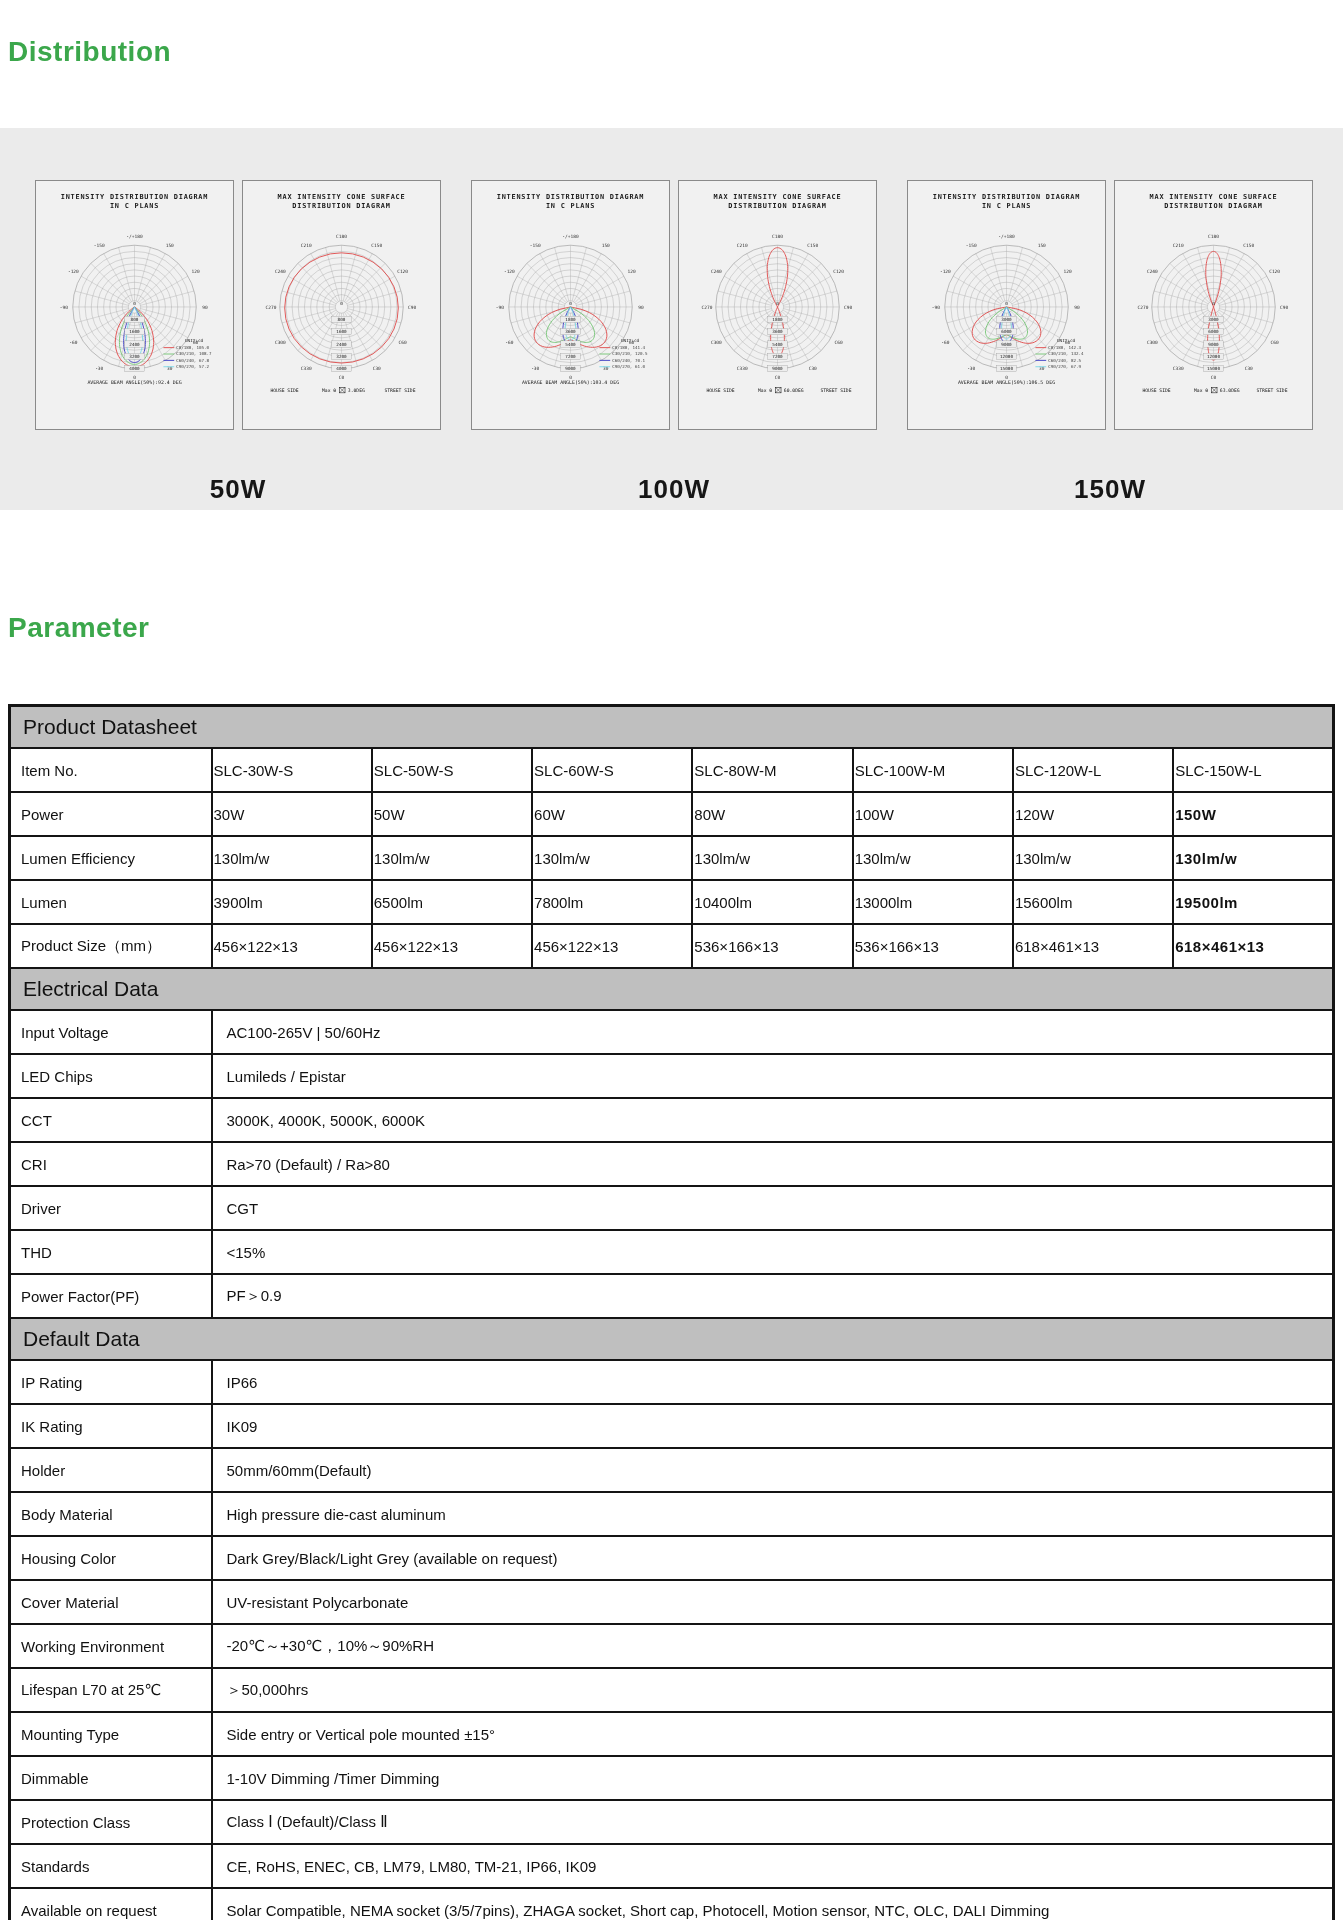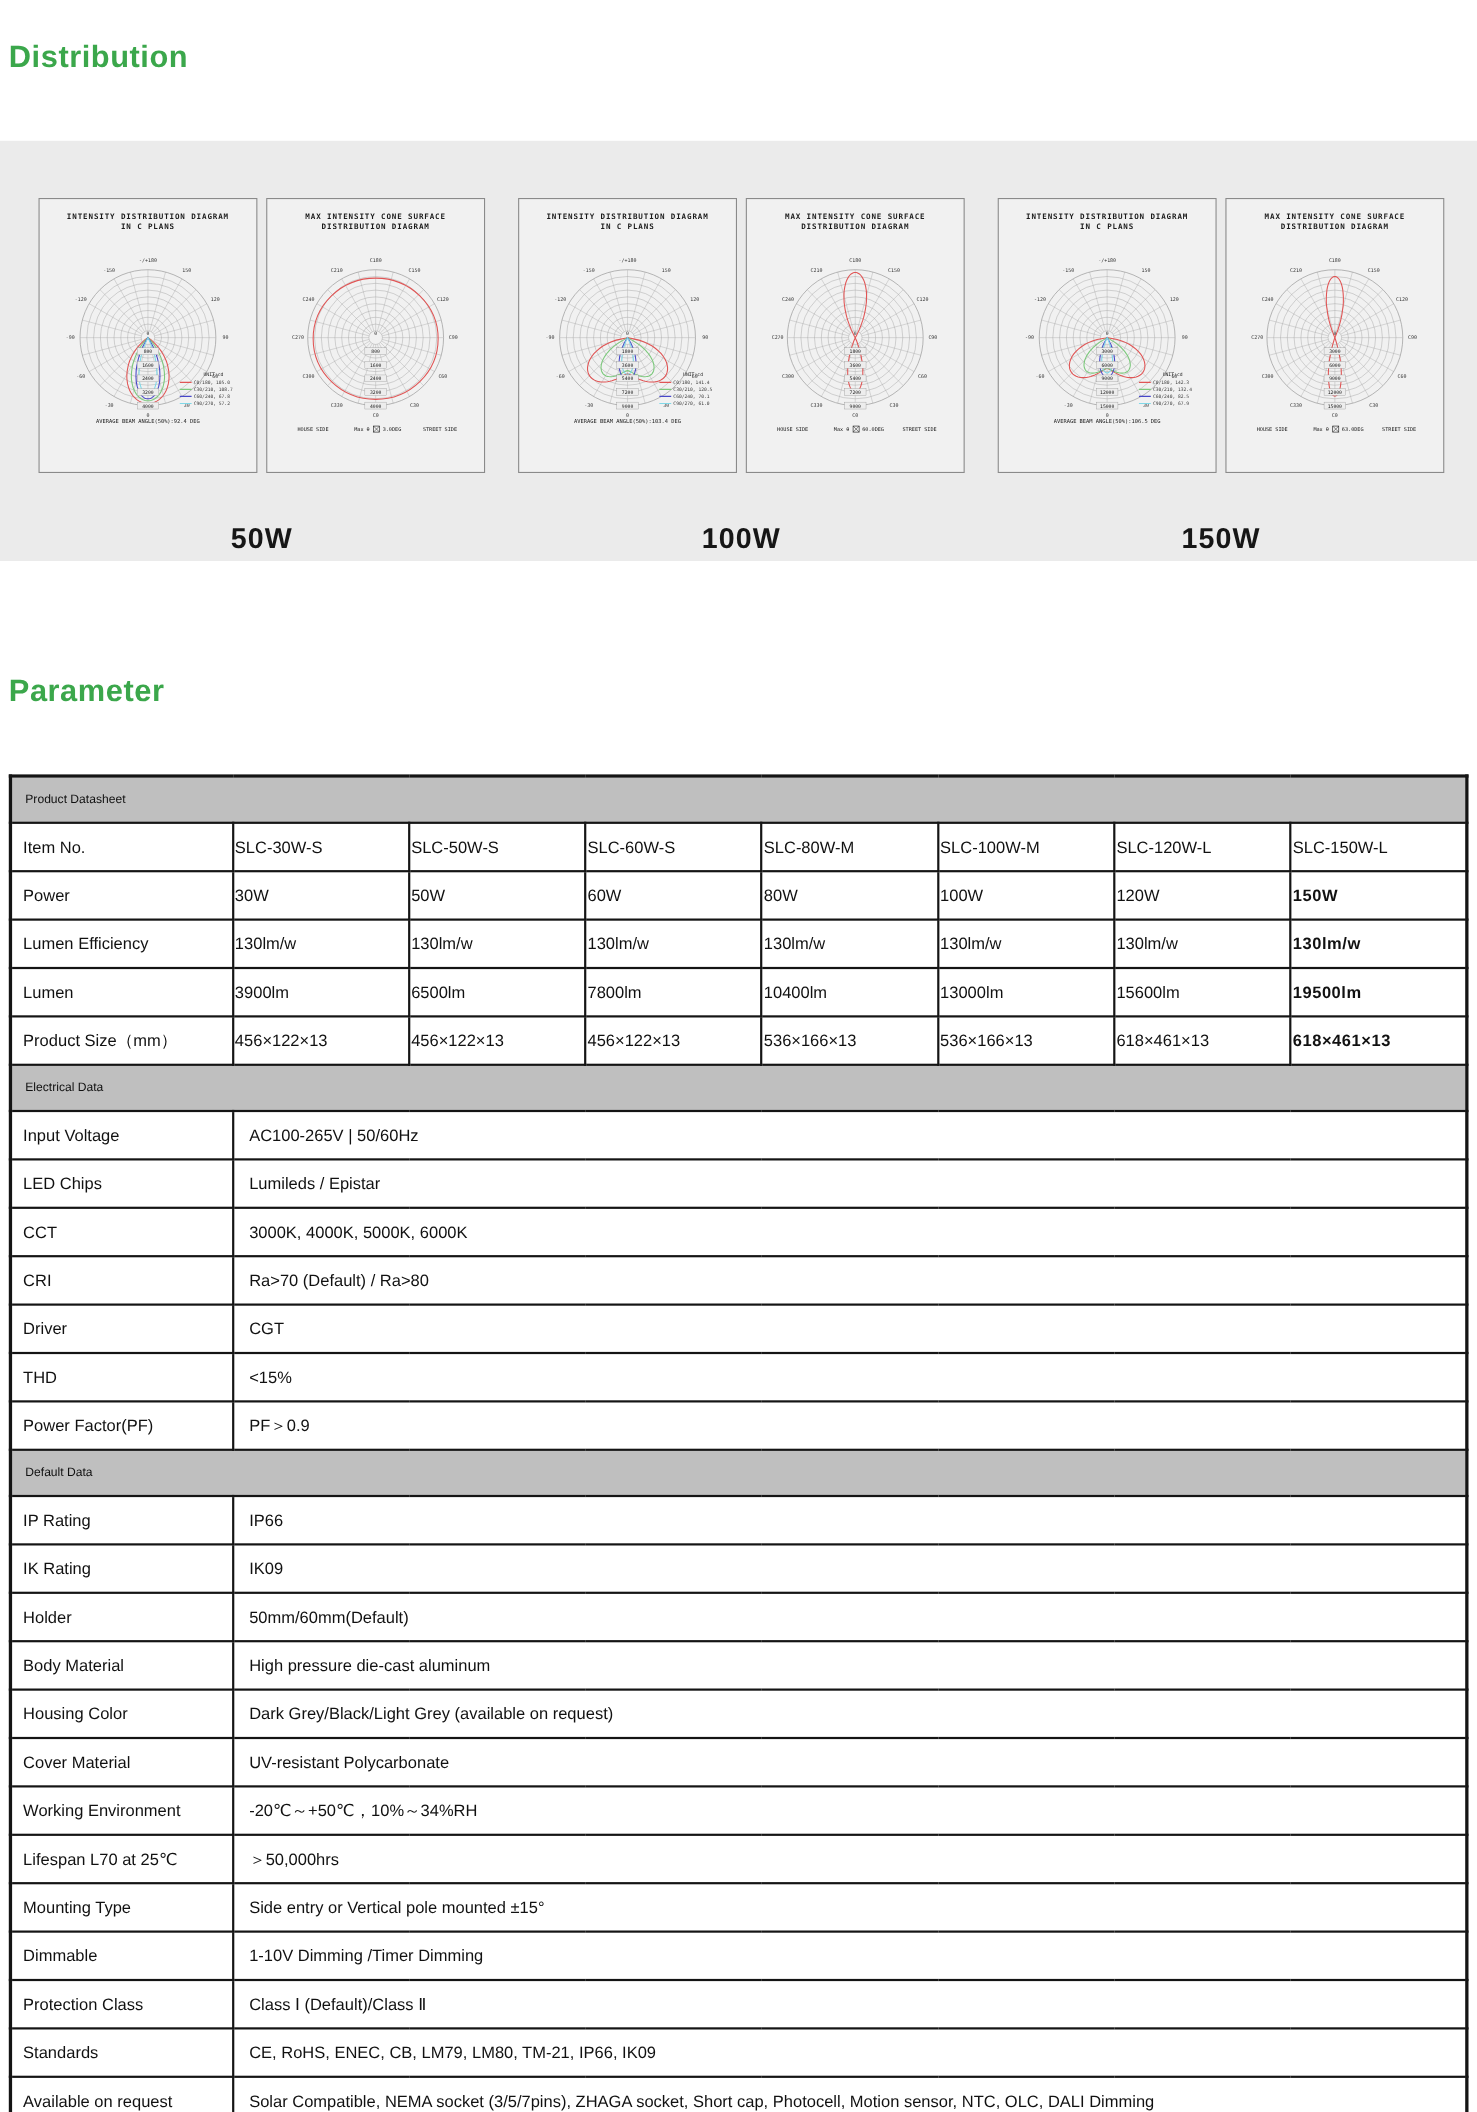--- a/index.html
+++ b/index.html
@@ -31,21 +31,21 @@
     font-size:26px;font-weight:700;color:#161616;letter-spacing:1px;
   }
   #param-table{
     position:absolute;top:704px;left:8px;width:1327px;
     border-collapse:collapse;table-layout:fixed;
     border:3px solid #141414;
     font-size:15px;color:#111;
   }
   #param-table td{border:2px solid #141414;overflow:hidden;white-space:nowrap;}
   #param-table tr.sec td{
-    background:#bfbfbf;height:38px;font-size:11px;padding-left:12px;text-align:left;
+    background:#bfbfbf;height:38px;font-size:21px;padding-left:12px;text-align:left;
   }
   #param-table tr.datarow td{height:40px;}
   #param-table td.lbl{text-align:left;padding-left:10px;}
   #param-table td.val-c{text-align:left;margin-left:16px;}
   #param-table td.val-l{text-align:left;padding-left:14px;}
   #param-table td.emph{font-weight:700;letter-spacing:0.5px;}
 </style>
 </head>
 <body>
 
@@ -625,21 +625,21 @@
       <tr class="datarow">
         <td class="lbl">Housing Color</td>
         <td class="val-l" colspan="7">Dark Grey/Black/Light Grey (available on request)</td>
       </tr>
       <tr class="datarow">
         <td class="lbl">Cover Material</td>
         <td class="val-l" colspan="7">UV-resistant Polycarbonate</td>
       </tr>
       <tr class="datarow">
         <td class="lbl">Working Environment</td>
-        <td class="val-l" colspan="7">-20℃～+50℃，10%～34%RH</td>
+        <td class="val-l" colspan="7">-20℃～+30℃，10%～90%RH</td>
       </tr>
       <tr class="datarow">
         <td class="lbl">Lifespan L70 at 25℃</td>
         <td class="val-l" colspan="7">＞50,000hrs</td>
       </tr>
       <tr class="datarow">
         <td class="lbl">Mounting Type</td>
         <td class="val-l" colspan="7">Side entry or Vertical pole mounted ±15°</td>
       </tr>
       <tr class="datarow">

